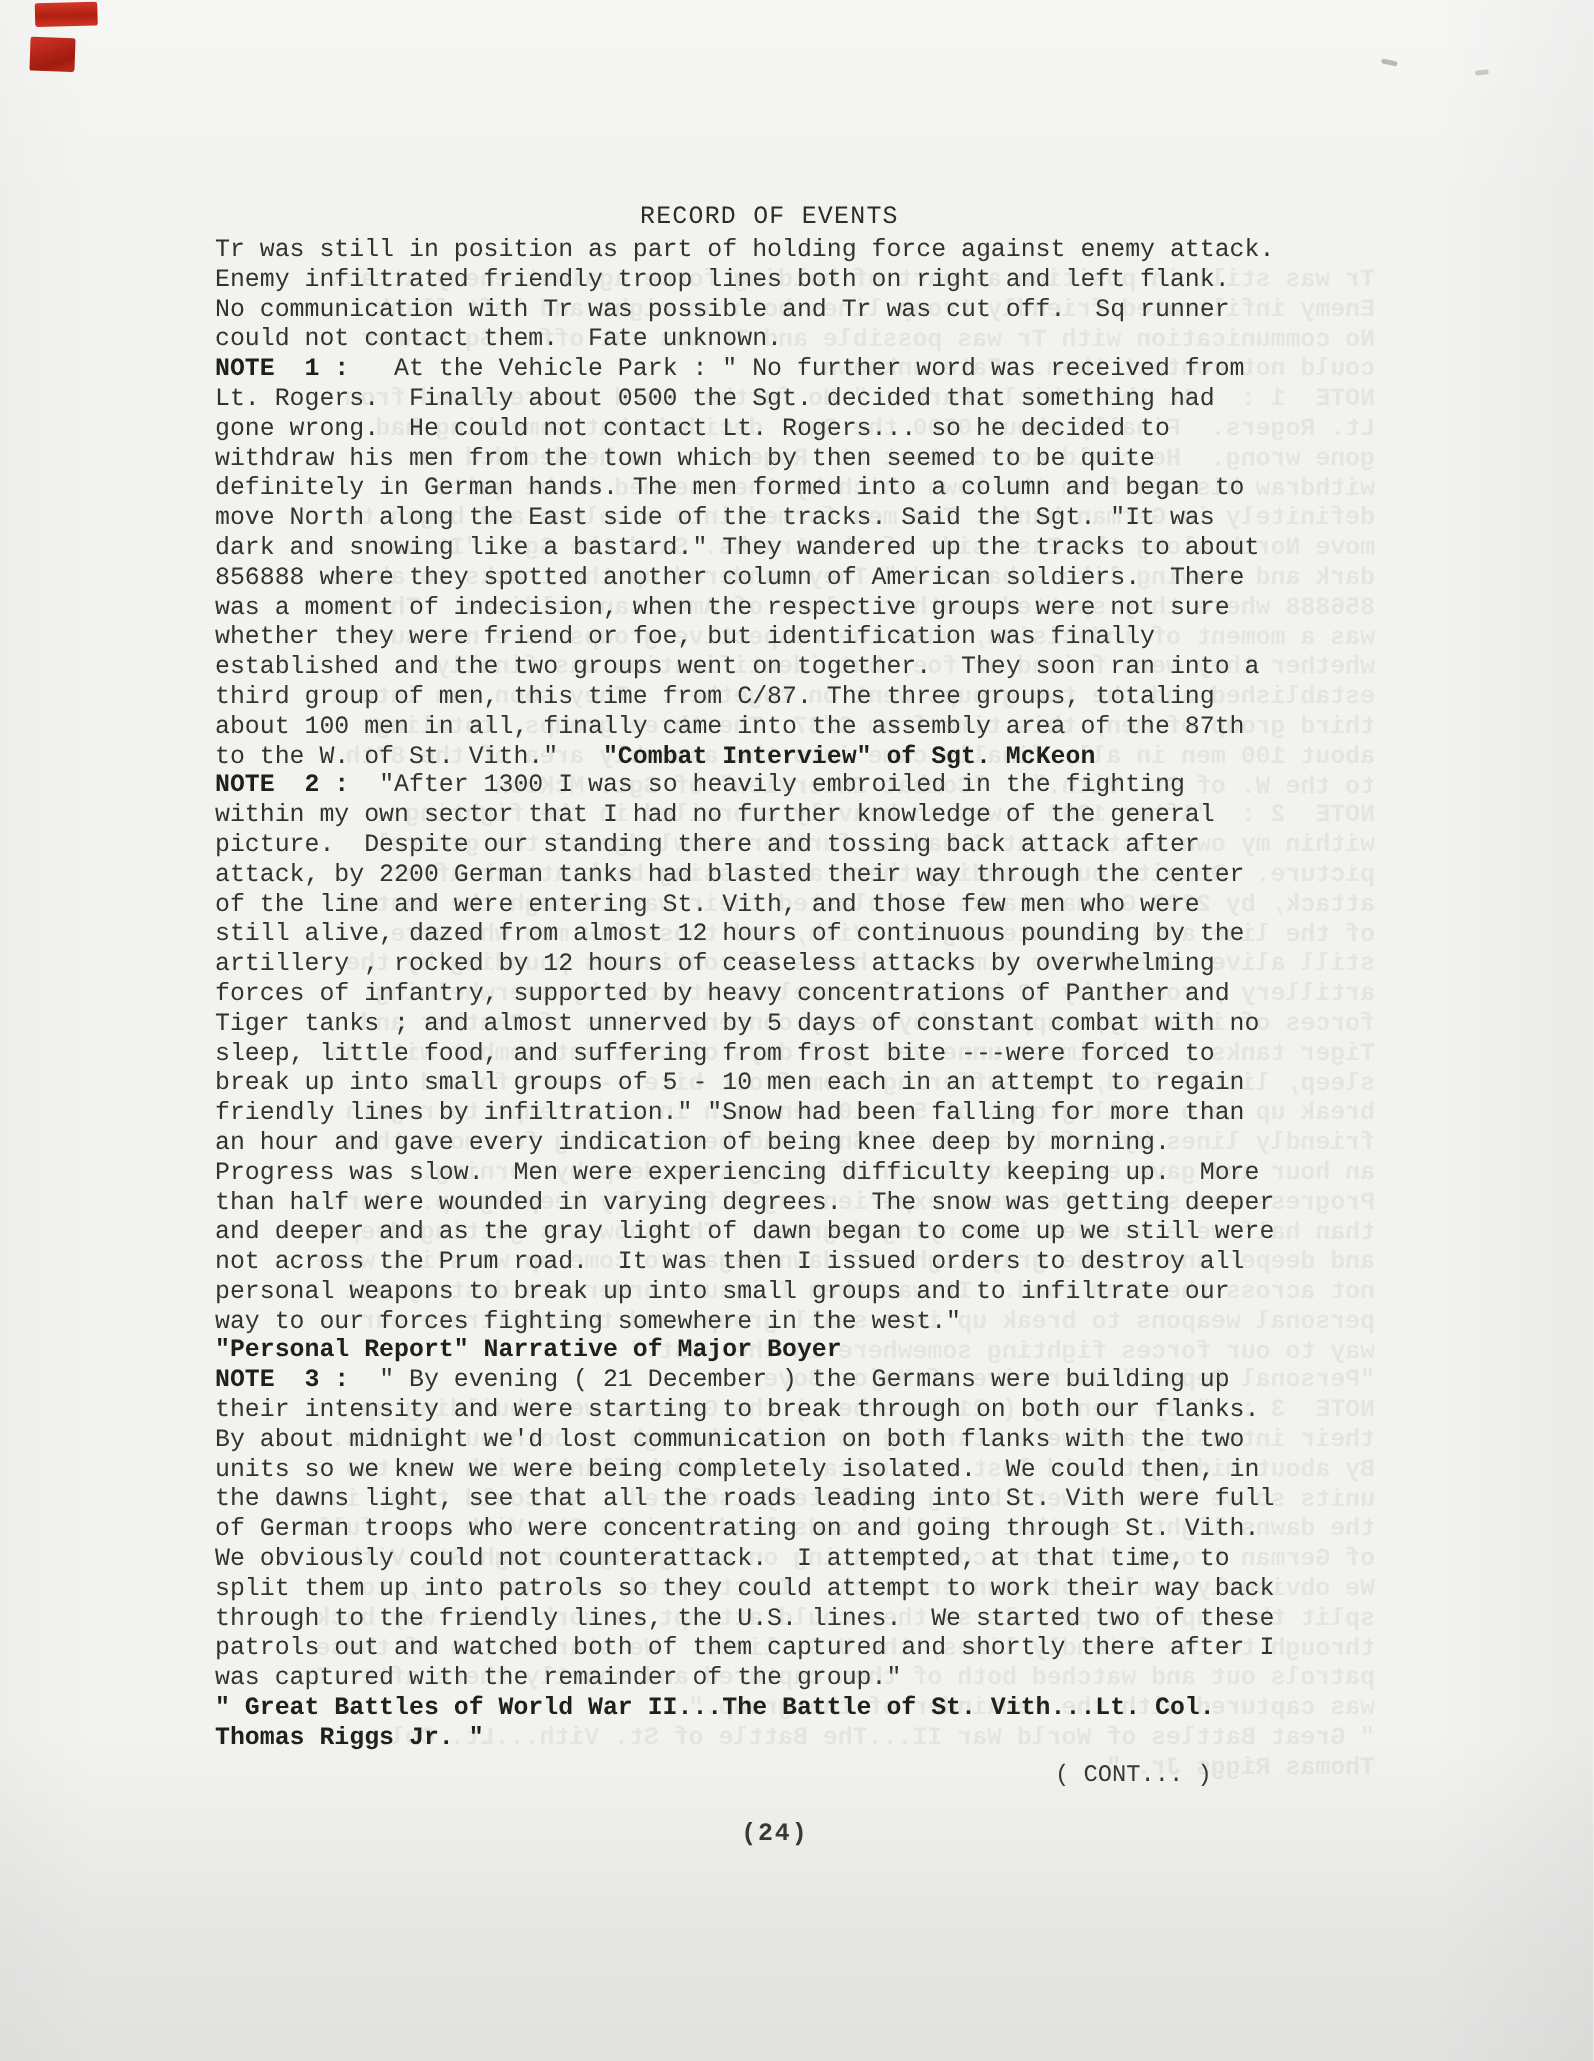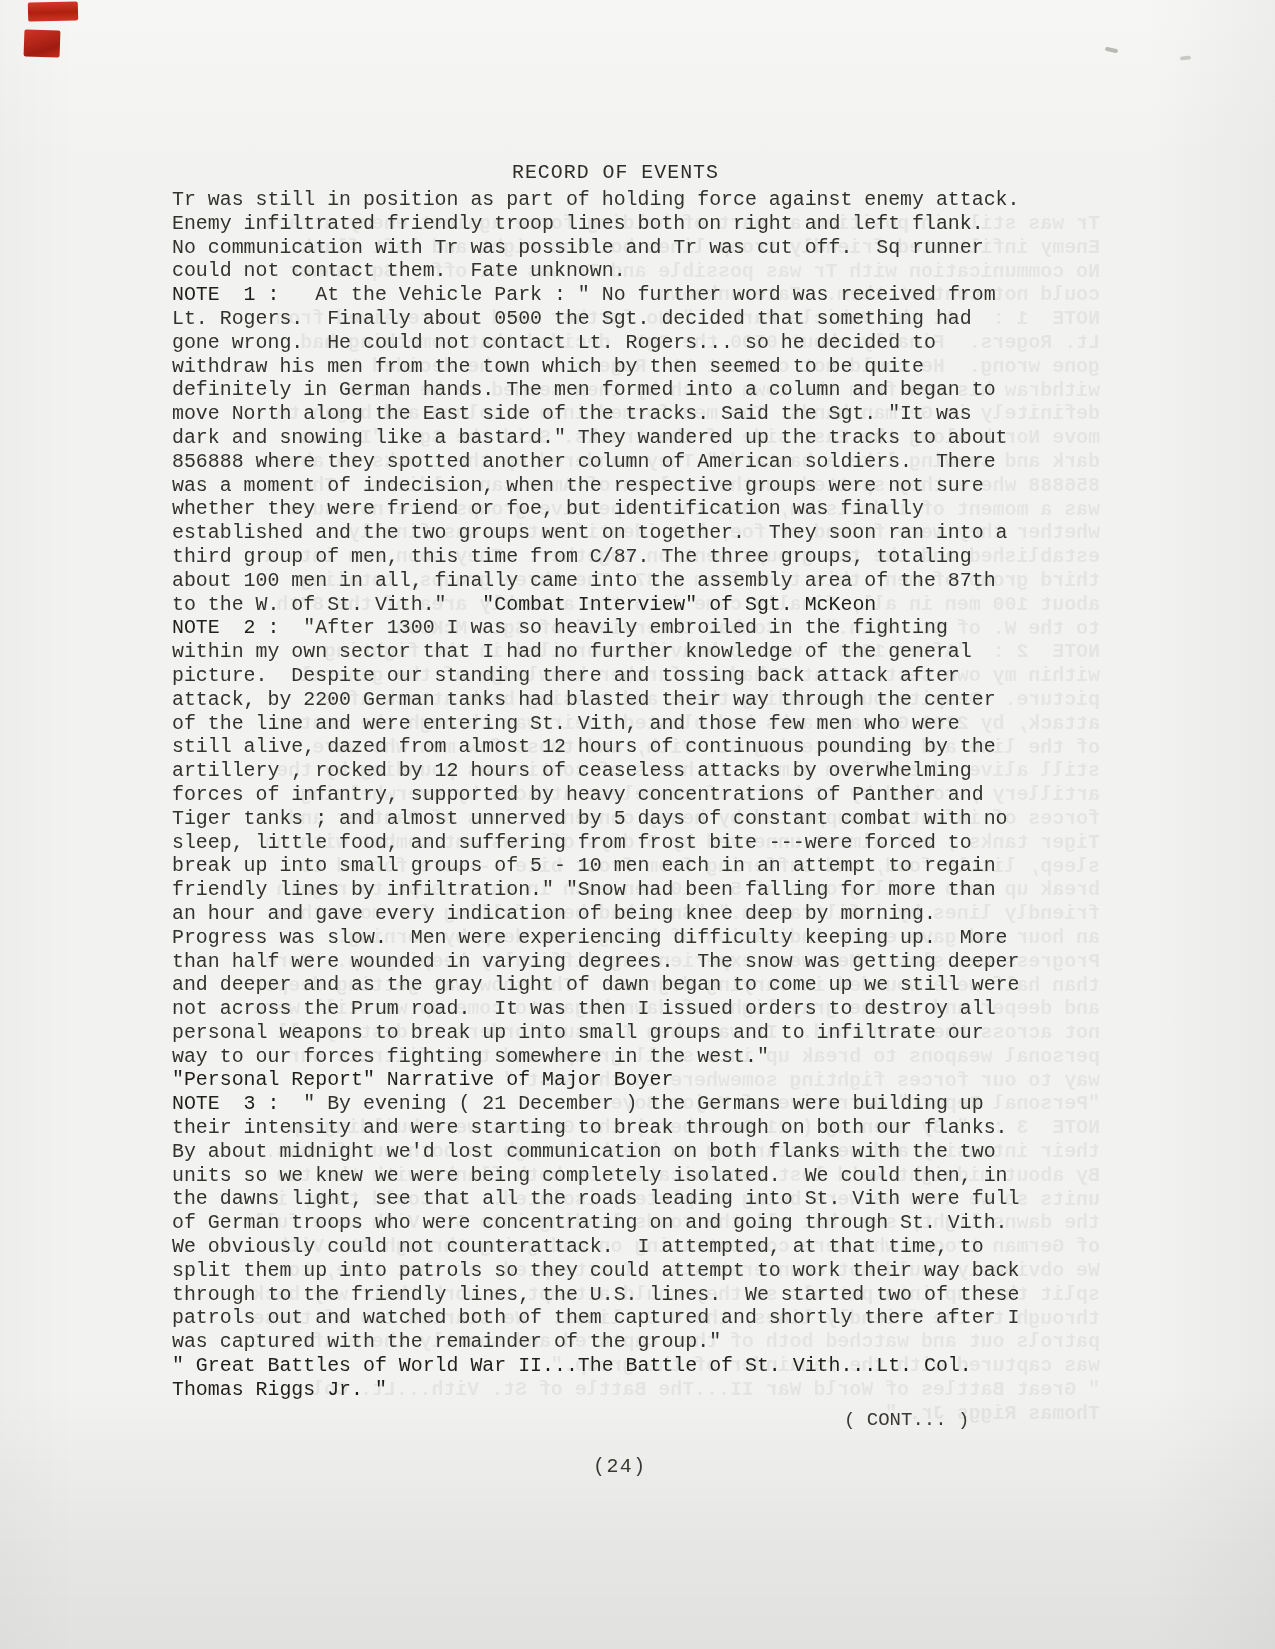--- a/index.html
+++ b/index.html
@@ -18,29 +18,29 @@
     position:absolute;left:512px;top:161px;
     font-size:19.9px;line-height:23.8px;letter-spacing:1px;
     color:#2f2d29;white-space:pre;
   }
   .doc{
     position:absolute;left:172px;top:188px;width:880px;
     font-size:19.9px;line-height:23.8px;color:#34322e;
     white-space:pre;
   }
   .tline{height:23.8px;white-space:pre;}
-  .b{font-weight:normal;color:#211f1b;}
+  .b{font-weight:bold;color:#211f1b;}
   .i{}
   .cont{
     position:absolute;left:844px;top:1409px;
     font-size:19px;line-height:23.8px;color:#3a3834;white-space:pre;
   }
   .pagenum{
     position:absolute;left:593px;top:1455px;
-    font-size:19.9px;line-height:23.8px;letter-spacing:1.5px;color:#3a3834;white-space:pre;
+    font-size:19.9px;line-height:23.8px;letter-spacing:1.5px;color:#3a3834;white-space:pre;font-weight:bold;
   }
   .ghost{
     position:absolute;left:40px;top:212px;width:1060px;
     font-size:19.9px;line-height:23.8px;font-weight:bold;
     color:#5f5e5a;white-space:pre;
     transform:scaleX(-1);
     opacity:0.085;
     filter:blur(0.6px);
     pointer-events:none;
   }

